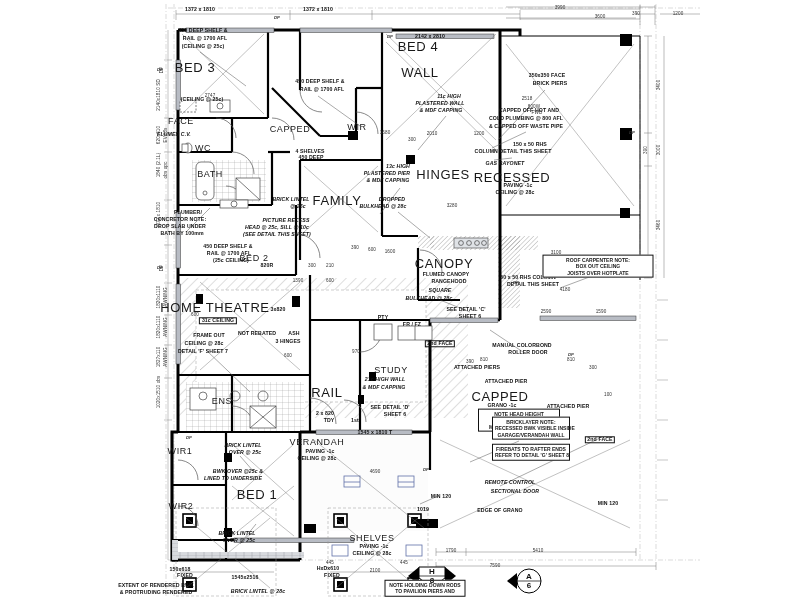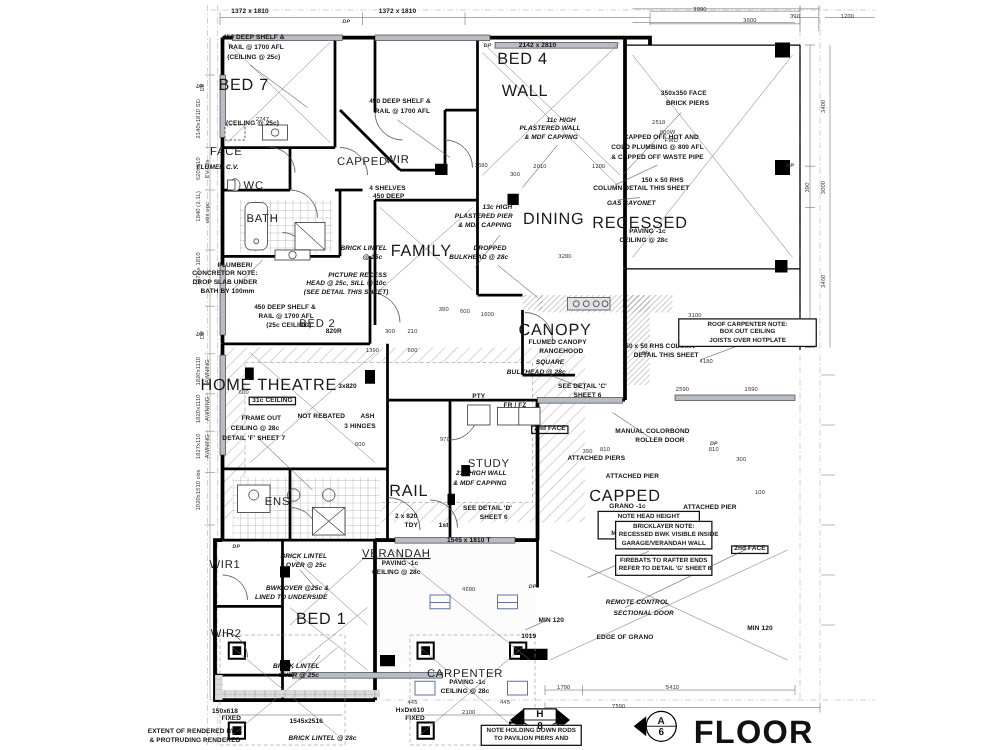--- a/index.html
+++ b/index.html
@@ -379,43 +379,43 @@
       <line x1="-12" y1="0" x2="12" y2="0" stroke="#000" stroke-width=".7"></line>
       <path d="M-12 -8 L-22 0 L-12 8 Z" fill="#000"></path>
     </g>
 
     <rect x="176" y="552" width="128" height="6" fill="url(#brickPat)"></rect>
     <rect x="172" y="540" width="6" height="20" fill="url(#brickPat)"></rect>
 
   </svg>
 
   <div id="text-layer">
-      <div class="lbl room big" style="left: 195px; top: 68px; transform: translate(-50%, -50%);">BED 7</div>
+      <div class="lbl room big" style="left: 195px; top: 68px; transform: translate(-50%, -50%);">BED 3</div>
       <div class="lbl room big" style="left: 418px; top: 47px; transform: translate(-50%, -50%);">BED 4</div>
       <div class="lbl room big" style="left: 420px; top: 73px; transform: translate(-50%, -50%);">WALL</div>
-      <div class="lbl room big" style="left: 443px; top: 175px; transform: translate(-50%, -50%);">DINING</div>
+      <div class="lbl room big" style="left: 443px; top: 175px; transform: translate(-50%, -50%);">HINGES</div>
       <div class="lbl room big" style="left: 512px; top: 178px; transform: translate(-50%, -50%);">RECESSED</div>
       <div class="lbl room big" style="left: 444px; top: 264px; transform: translate(-50%, -50%);">CANOPY</div>
       <div class="lbl room big" style="left: 337px; top: 201px; transform: translate(-50%, -50%);">FAMILY</div>
       <div class="lbl room sm" style="left: 181px; top: 122px; transform: translate(-50%, -50%);">FACE</div>
       <div class="lbl room sm" style="left: 203px; top: 149px; transform: translate(-50%, -50%);">WC</div>
       <div class="lbl room sm" style="left: 210px; top: 175px; transform: translate(-50%, -50%);">BATH</div>
       <div class="lbl room sm" style="left: 290px; top: 130px; transform: translate(-50%, -50%);">CAPPED</div>
-      <div class="lbl room sm" style="left: 318px; top: 128px; transform: translate(-50%, -50%);">WIR</div>
+      <div class="lbl room sm" style="left: 357px; top: 128px; transform: translate(-50%, -50%);">WIR</div>
       <div class="lbl room sm" style="left: 208px; top: 259px; transform: translate(-50%, -50%); margin-left: 46px;">BED 2</div>
       <div class="lbl room big" style="left: 215px; top: 308px; transform: translate(-50%, -50%);">HOME THEATRE</div>
       <div class="lbl room sm" style="left: 222px; top: 402px; transform: translate(-50%, -50%);">ENS</div>
       <div class="lbl room big" style="left: 327px; top: 393px; transform: translate(-50%, -50%);">RAIL</div>
       <div class="lbl room sm" style="left: 391px; top: 371px; transform: translate(-50%, -50%);">STUDY</div>
       <div class="lbl room big" style="left: 500px; top: 397px; transform: translate(-50%, -50%);">CAPPED</div>
-      <div class="lbl room sm" style="left: 317px; top: 443px; transform: translate(-50%, -50%); text-decoration: underline;">VERANDAH</div>
+      <div class="lbl room sm" style="left: 317px; top: 443px; transform: translate(-50%, -50%);">VERANDAH</div>
       <div class="lbl room big" style="left: 257px; top: 495px; transform: translate(-50%, -50%);">BED 1</div>
       <div class="lbl room sm" style="left: 180px; top: 452px; transform: translate(-50%, -50%);">WIR1</div>
       <div class="lbl room sm" style="left: 181px; top: 507px; transform: translate(-50%, -50%);">WIR2</div>
-      <div class="lbl room sm" style="left: 372px; top: 539px; transform: translate(-50%, -50%);">CARPENTER</div>
+      <div class="lbl room sm" style="left: 372px; top: 539px; transform: translate(-50%, -50%);">SHELVES</div>
       <div class="lbl note ctr" style="left: 202px; top: 100px; transform: translate(-50%, -50%);">(CEILING @ 25c)</div>
       <div class="lbl note ctr" style="left: 218px; top: 321px; transform: translate(-50%, -50%); border: 0.6px solid rgb(17, 17, 17); padding: 0px 2px;">31c CEILING</div>
       <div class="lbl note ctr" style="left: 518px; top: 186px; transform: translate(-50%, -50%);">PAVING -1c</div>
       <div class="lbl note ctr" style="left: 515px; top: 193px; transform: translate(-50%, -50%);">CEILING @ 28c</div>
       <div class="lbl note ctr" style="left: 502px; top: 406px; transform: translate(-50%, -50%);">GRANO -1c</div>
       <div class="lbl note ctr" style="left: 500px; top: 413px; transform: translate(-50%, -50%);">CEILING @28c</div>
       <div class="lbl note ctr" style="left: 320px; top: 452px; transform: translate(-50%, -50%);">PAVING -1c</div>
       <div class="lbl note ctr" style="left: 317px; top: 459px; transform: translate(-50%, -50%);">CEILING @ 28c</div>
       <div class="lbl note ctr" style="left: 374px; top: 547px; transform: translate(-50%, -50%);">PAVING -1c</div>
       <div class="lbl note ctr" style="left: 372px; top: 554px; transform: translate(-50%, -50%);">CEILING @ 28c</div>
@@ -601,15 +601,14 @@
       <div class="lbl dim ctr" style="left: 560px; top: 8px; transform: translate(-50%, -50%);">3990</div>
       <div class="lbl dim ctr" style="left: 600px; top: 17px; transform: translate(-50%, -50%);">3600</div>
       <div class="lbl dim ctr" style="left: 636px; top: 14px; transform: translate(-50%, -50%);">390</div>
       <div class="lbl dim ctr" style="left: 678px; top: 14px; transform: translate(-50%, -50%);">1200</div>
       <div class="lbl dim" style="left: 657px; top: 85px; transform-origin: 0px 0px; transform: rotate(-90deg) translate(-50%, 0px);">3400</div>
       <div class="lbl dim" style="left: 657px; top: 150px; transform-origin: 0px 0px; transform: rotate(-90deg) translate(-50%, 0px);">3000</div>
       <div class="lbl dim" style="left: 644px; top: 150px; transform-origin: 0px 0px; transform: rotate(-90deg) translate(-50%, 0px);">390</div>
       <div class="lbl dim" style="left: 657px; top: 225px; transform-origin: 0px 0px; transform: rotate(-90deg) translate(-50%, 0px);">3460</div>
     </div>
 
-  <div class="lbl titlebig" style="left:555px;top:572px;">FLOOR</div>
 
 </div>
 
 </body></html>

